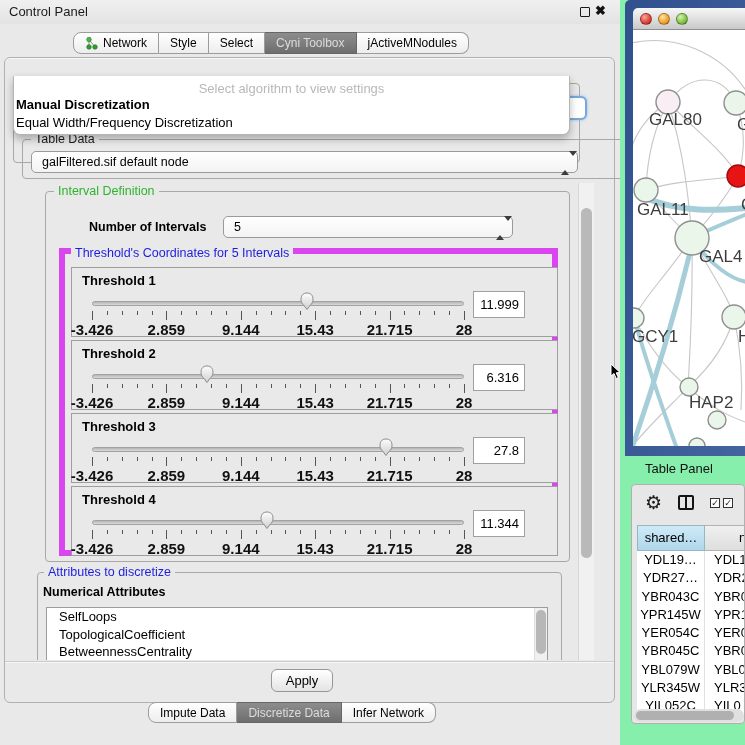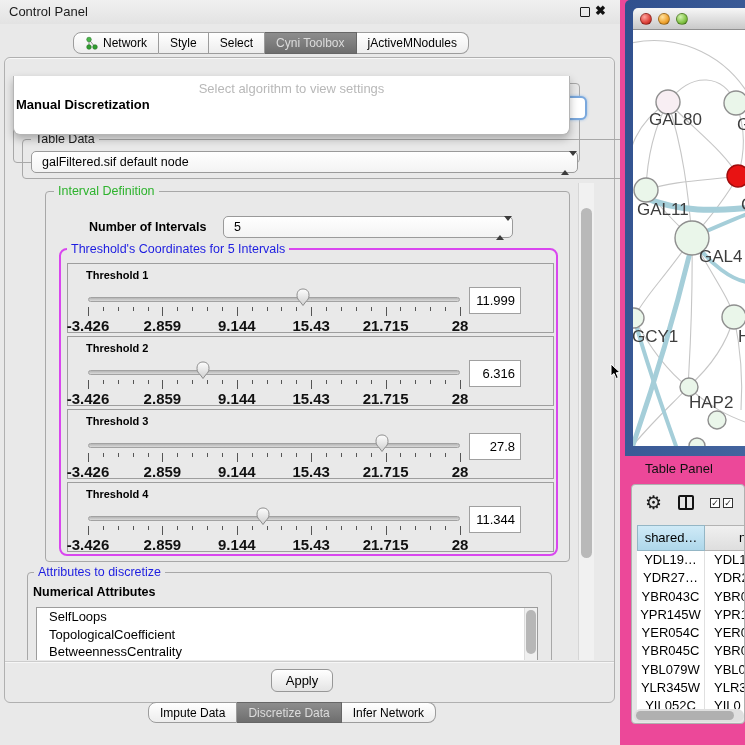--- a/index.html
+++ b/index.html
@@ -62,56 +62,56 @@
   .scrollzone { position:absolute; left:13px; top:183px; width:565px; height:477px; overflow:hidden; }
   .vscroll { position:absolute; left:578px; top:183px; width:16px; height:477px;
              background:#f1f1f1; border-left:1px solid #d6d6d6; }
   .vscroll .thumb { position:absolute; left:2px; top:25px; width:11px; height:350px;
                     background:#b9b9b9; border-radius:6px; }
 
   .interval-group { left:32px; top:8px; width:525px; height:371px; background:#e9e9e9; }
   .ni-label { position:absolute; left:43px; top:28px; font-size:12.5px; font-weight:bold; }
   .ni-combo { left:177px; top:24px; width:290px; height:22px; }
   .thr-group { position:absolute; left:13px; top:56px; width:499px; height:308px;
-               border:2px solid #d946ef; border-radius:8px; }
+               border:6px solid #d946ef; border-radius:0; }
 
   .th-panel { position:absolute; left:6px; width:487px; height:70px;
               border:1px solid #9e9e9e; background:#e9e9e9; }
-  .th-label { position:absolute; left:10px; top:5px; font-size:11px; font-weight:bold;margin-left:8px; }
+  .th-label { position:absolute; left:10px; top:5px; font-size:13px; font-weight:bold; }
   .th-track { position:absolute; left:20px; top:33px; width:372px; height:5px;
               background:linear-gradient(#b5b5b5,#dadada); border:1px solid #a2a2a2; border-radius:3px; }
   .th-thumb { position:absolute; top:24px; width:18px; height:19px; }
   .th-ticks { position:absolute; left:20px; top:43px; width:372px; height:10px; }
   .tick { position:absolute; width:1px; background:#555; top:0; }
   .tick.minor { height:4px; }
   .tick.major { height:9px; }
   .th-scale { position:absolute; left:20px; top:53px; width:372px; height:12px; }
   .th-scale span { position:absolute; transform:translateX(-50%); font-size:15px; font-weight:bold; color:#111; white-space:nowrap; }
   .th-value { position:absolute; left:401px; top:23px; width:52px; height:27px;
               background:#fff; border:1px solid #a0a0a0; font-size:13px; text-align:right;
               padding:5px 5px 0 0; }
 
-  .attr-group { left:14px; top:389px; width:525px; height:140px; background:#e9e9e9; }
+  .attr-group { left:24px; top:389px; width:525px; height:140px; background:#e9e9e9; }
   .attr-head { position:absolute; left:5px; top:12px; font-size:12.5px; font-weight:bold; }
   .attr-list { position:absolute; left:8px; top:34px; width:502px; height:100px;
                background:#fff; border:1px solid #9c9c9c; overflow:hidden; }
   .attr-item { font-size:13px; line-height:17.5px; padding-left:12px; }
   .attr-scroll { position:absolute; right:0; top:0; width:13px; height:100%;
                  background:#f0f0f0; border-left:1px solid #ddd; }
   .attr-scroll .thumb { position:absolute; left:1px; top:2px; width:10px; height:44px;
                         background:#b7b7b7; border-radius:5px; }
 
   .apply-divider { position:absolute; left:5px; top:661px; width:609px; height:0;
                    border-top:1px solid #cccccc; border-bottom:1px solid #f6f6f6; }
   .apply-btn { position:absolute; left:271px; top:669px; width:62px; height:23px;
                background:linear-gradient(#ffffff,#e4e4e4); border:1px solid #979797;
                border-radius:6px; font-size:13px; text-align:center; line-height:21px; }
 
   
-  .right { position:absolute; left:620px; top:0; width:125px; height:745px; background:#ec4899; }
+  .right { position:absolute; left:620px; top:0; width:125px; height:745px; background:#86efac; }
   .netwin { position:absolute; left:5px; top:0; width:120px; height:456px;
             background:linear-gradient(105deg,#30508e,#43649e); border-radius:5px 0 0 0; }
   .net-titlebar { position:absolute; left:8px; top:8px; width:112px; height:22px;
                   background:linear-gradient(#f7f7f7,#c9c9c9); border-radius:5px 0 0 0;
                   border-bottom:1px solid #8f8f8f; }
   .light { position:absolute; top:5px; width:12px; height:12px; border-radius:50%;
            border:1px solid rgba(0,0,0,.3); }
   .light.red    { left:7px;  background:radial-gradient(circle at 35% 30%, #ffa49d, #dd423a 60%, #a92016); }
   .light.yellow { left:25px; background:radial-gradient(circle at 35% 30%, #ffe2a0, #efa32f 60%, #c07ب10); }
   .light.yellow { left:25px; background:radial-gradient(circle at 35% 30%, #ffe2a0, #efa32f 60%, #b87410); }
@@ -185,20 +185,21 @@
 
   <div class="group algo-group">
     <span class="group-title">Discretization Algorithm</span>
   </div>
   <div class="algo-combo"></div>
 
   <div class="popup">
     <div class="popup-hint">Select algorithm to view settings</div>
     <div id="popup-opts">
         <div class="popup-item bold">Manual Discretization</div>
+        <div class="popup-item">Equal Width/Frequency Discretization</div>
       </div>
   </div>
 
   <div class="group tdata-group">
     <span class="group-title">Table Data</span>
     <div class="combo tdata-combo">
       <span class="cval">galFiltered.sif default node</span>
       <span class="spin"><span class="up"></span><span class="dn"></span></span>
     </div>
   </div>

